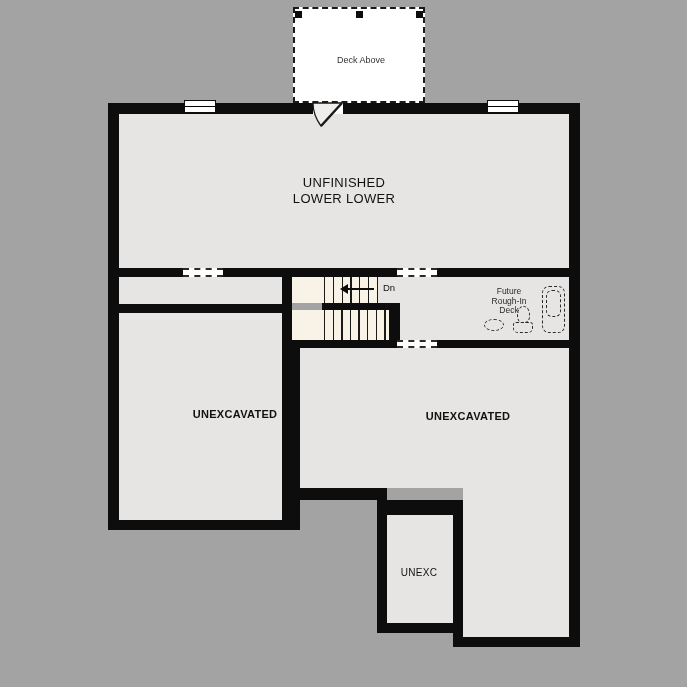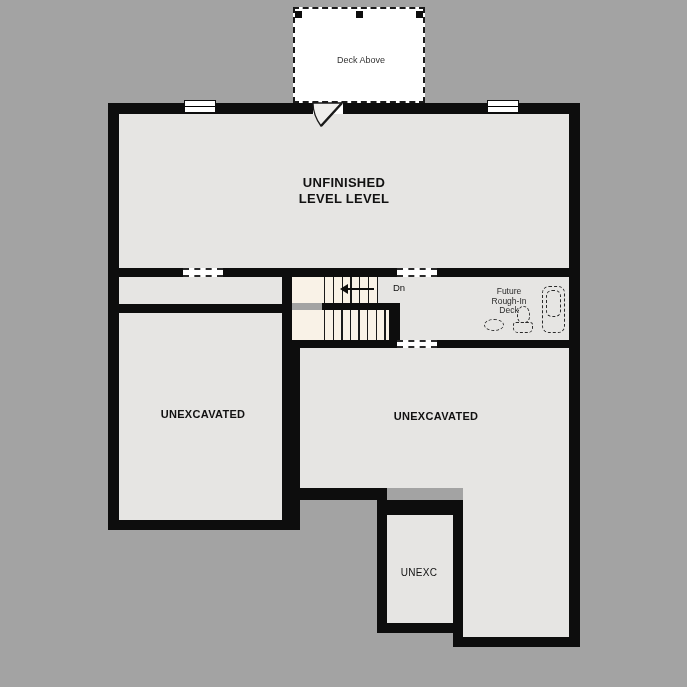--- a/index.html
+++ b/index.html
@@ -5,22 +5,22 @@
   html,body{margin:0;padding:0;background:#fff;}
   #plan{position:relative;width:687px;height:687px;background:#a3a3a3;
         font-family:"Liberation Sans",sans-serif;overflow:hidden;}
   .wall{position:absolute;background:#0d0d0d;}
   .room{position:absolute;background:#e6e5e3;}
   .stair-bg{position:absolute;background:#f9f2e7;}
   .treads-up{position:absolute;background:repeating-linear-gradient(90deg,#1a1a1a 0 1.3px,transparent 1.3px 8.8px);}
   .treads-dn{position:absolute;background:repeating-linear-gradient(90deg,#1a1a1a 0 1.3px,transparent 1.3px 8.6px);}
   .opening{position:absolute;background:#fff;border-top:2px dashed #2a2a2a;border-bottom:2px dashed #2a2a2a;box-sizing:border-box;}
   .label{position:absolute;transform:translate(-50%,-50%);color:#111;text-align:center;white-space:nowrap;}
-  .room-label{font-weight:bold;font-size:11px;letter-spacing:.3px;}
-  .big-label{font-weight:bold;font-size:13px;line-height:16px;letter-spacing:.3px;}
+  .room-label{font-weight:bold;font-size:11px;letter-spacing:.3px;margin-left:32px;}
+  .big-label{font-weight:normal;font-size:13px;line-height:16px;letter-spacing:.3px;}
   .small-label{font-weight:normal;font-size:10px;letter-spacing:.3px;}
   .bath-label{font-size:8.5px;line-height:9.5px;color:#2a2a2a;font-weight:normal;margin-top:8px;}
   .deck-label{font-size:9px;color:#333;}
   .dn-label{position:absolute;font-size:9.5px;color:#111;}
   .plan-title{position:absolute;transform:translateX(-50%);font-weight:bold;font-size:15px;letter-spacing:.4px;color:#0d0d0d;}
   .deck{position:absolute;left:293px;top:7px;width:132px;height:96px;border:2px dashed #1a1a1a;box-sizing:border-box;background:#fff;}
   .post{position:absolute;width:7px;height:7px;background:#0d0d0d;}
   .window{position:absolute;width:32px;height:13px;background:linear-gradient(#000 0 0) center / 100% 1px no-repeat,#fff;border:1.2px solid #0d0d0d;box-sizing:border-box;}
   .fixture{position:absolute;border:1.4px dashed #2a2a2a;box-sizing:border-box;}
   .arrow-line{position:absolute;left:347px;top:288px;width:27px;height:1.6px;background:#0d0d0d;}
@@ -48,21 +48,21 @@
   <div class="room" style="left:463px;top:488px;width:106px;height:149px;"></div>
   <div class="room" style="left:387px;top:515px;width:66px;height:108px;"></div>
 
   <div class="stair-bg" style="left:292px;top:277px;width:85px;height:26px;"></div>
   <div class="stair-bg" style="left:292px;top:310px;width:97px;height:32px;"></div>
   <div class="treads-up" style="left:324px;top:277px;width:54px;height:26px;"></div>
   <div class="treads-dn" style="left:324px;top:310px;width:70px;height:32px;"></div>
   <div class="wall" style="left:322px;top:303px;width:76px;height:7px;"></div>
   <div class="arrow-line"></div>
   <div class="arrow-head"></div>
-  <div class="dn-label" style="left:393px;top:282px;">Dn</div>
+  <div class="dn-label" style="left:383px;top:282px;">Dn</div>
 
   <div class="wall" style="left:108px;top:103px;width:472px;height:11px;"></div>
   <div class="wall" style="left:108px;top:103px;width:11px;height:427px;"></div>
   <div class="wall" style="left:569px;top:103px;width:11px;height:544px;"></div>
   <div class="wall" style="left:108px;top:268px;width:472px;height:9px;"></div>
   <div class="wall" style="left:108px;top:304px;width:184px;height:9px;"></div>
   <div class="wall" style="left:282px;top:268px;width:10px;height:262px;"></div>
   <div class="wall" style="left:290px;top:340px;width:10px;height:190px;"></div>
   <div class="wall" style="left:389px;top:303px;width:11px;height:45px;"></div>
   <div class="wall" style="left:292px;top:340px;width:288px;height:8px;"></div>
@@ -88,21 +88,21 @@
   </svg>
 
   <div class="fixture" style="left:484px;top:319px;width:20px;height:12px;border-radius:50%;"></div>
   <div class="fixture" style="left:517px;top:306px;width:13px;height:17px;border-radius:50% 50% 40% 40%;"></div>
   <div class="fixture" style="left:513px;top:322px;width:20px;height:11px;border-radius:3px 3px 5px 5px;"></div>
   <div class="fixture" style="left:542px;top:286px;width:23px;height:47px;border-radius:7px;"></div>
   <div class="fixture" style="left:546px;top:290px;width:15px;height:27px;border-radius:6px;"></div>
 
   <div class="label big-label" style="left:344px;top:191px;">
     <div>UNFINISHED</div>
-    <div>LEVEL LEVEL</div>
+    <div>LOWER LOWER</div>
   </div>
   <div class="label room-label" style="left:203px;top:414px;">UNEXCAVATED</div>
   <div class="label room-label" style="left:436px;top:416px;">UNEXCAVATED</div>
   <div class="label small-label" style="left:419px;top:572px;">UNEXC</div>
   <div class="label bath-label" style="left:509px;top:293px;">
     <div>Future</div>
     <div>Rough-In</div>
     <div>Deck</div>
   </div>
 

